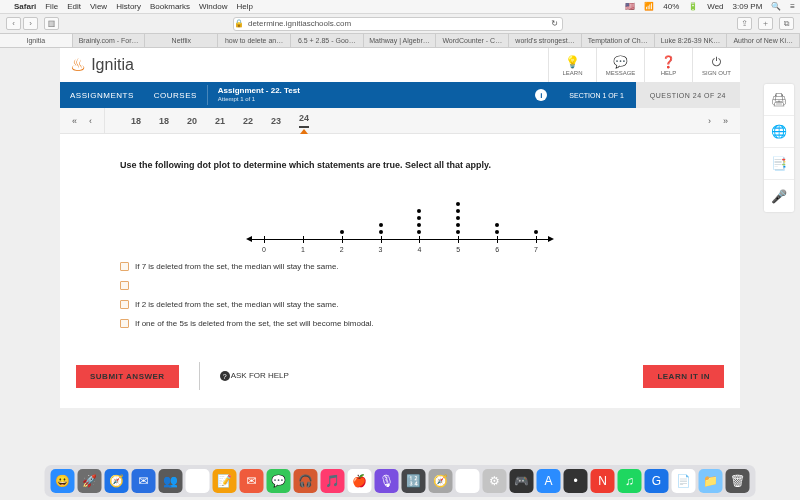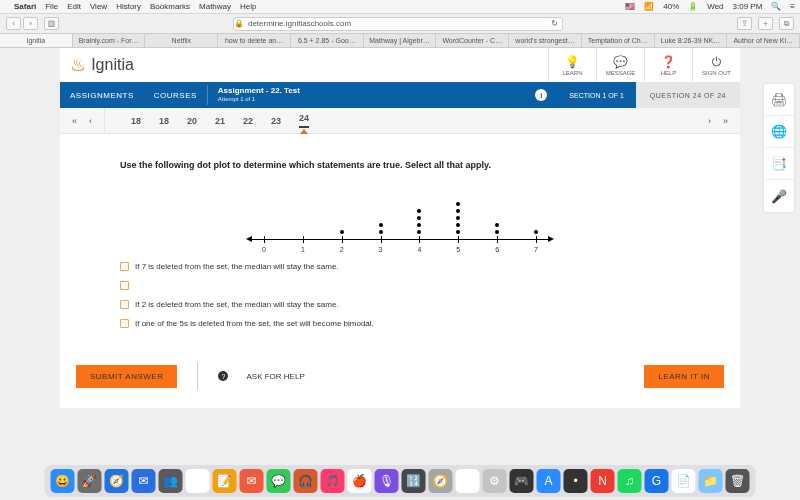--- a/index.html
+++ b/index.html
@@ -64,23 +64,23 @@
 .tick{position:absolute;bottom:7px;width:1px;height:7px;background:#000}
 .ticklbl{position:absolute;bottom:-3px;font-size:7px;color:#333;transform:translateX(-50%)}
 .dot{position:absolute;width:4px;height:4px;border-radius:50%;background:#000}
 
 .choices{margin-top:8px}
 .choice{display:flex;align-items:center;gap:6px;font-size:8px;color:#333;margin-bottom:10px}
 .cb{width:9px;height:9px;border:1px solid #e6a96b;background:#fdf7ef;border-radius:1px}
 
 
 .actions{display:flex;align-items:center;padding:14px 16px 18px 16px;font-size:8px;color:#333}
-.pill{background:#f97316;padding:7px 14px;letter-spacing:.5px;font-weight:400;cursor:pointer}
+.pill{background:#ef4444;padding:7px 14px;letter-spacing:.5px;font-weight:700;cursor:pointer}
 .actions .divider{width:1px;height:28px;background:#ccc;margin:0 20px}
-.ask{display:flex;align-items:center;gap:18px}
+.ask{display:flex;align-items:flex-start;gap:1px}
 .ask .q{width:10px;height:10px;border-radius:50%;background:#333;color:#fff;display:flex;align-items:center;justify-content:center;font-size:7px}
 
 
 .sidetools{position:absolute;right:6px;top:84px;width:30px;background:#fff;border-radius:2px;box-shadow:0 0 2px rgba(0,0,0,.15)}
 .sidetools div{height:32px;display:flex;align-items:center;justify-content:center;border-bottom:1px solid #eee;font-size:13px;color:#666}
 .sidetools div:last-child{border-bottom:0}
 
 
 .dock{position:absolute;bottom:3px;left:50%;transform:translateX(-50%);height:32px;background:rgba(220,220,225,.85);border-radius:7px;display:flex;align-items:center;padding:0 6px;gap:3px}
 .dock .app{width:24px;height:24px;border-radius:5px;display:flex;align-items:center;justify-content:center;font-size:12px;color:#fff}
@@ -89,21 +89,21 @@
 <body>
 
 <div class="mac-menu" data-name="mac-menu-bar">
   <span data-name="apple-icon"></span>
   <b data-name="menu-app">Safari</b>
   <span data-name="menu-item">File</span>
   <span data-name="menu-item">Edit</span>
   <span data-name="menu-item">View</span>
   <span data-name="menu-item">History</span>
   <span data-name="menu-item">Bookmarks</span>
-  <span data-name="menu-item">Mathway</span>
+  <span data-name="menu-item">Window</span>
   <span data-name="menu-item">Help</span>
   <span class="spacer"></span>
   <span data-name="flag-icon">🇺🇸</span>
   <span data-name="wifi-icon">📶</span>
   <span data-name="battery-pct">40%</span>
   <span data-name="battery-icon">🔋</span>
   <span data-name="menu-day">Wed</span>
   <span data-name="menu-time">3:09 PM</span>
   <span data-name="search-icon">🔍</span>
   <span data-name="menu-extra-icon">≡</span>

